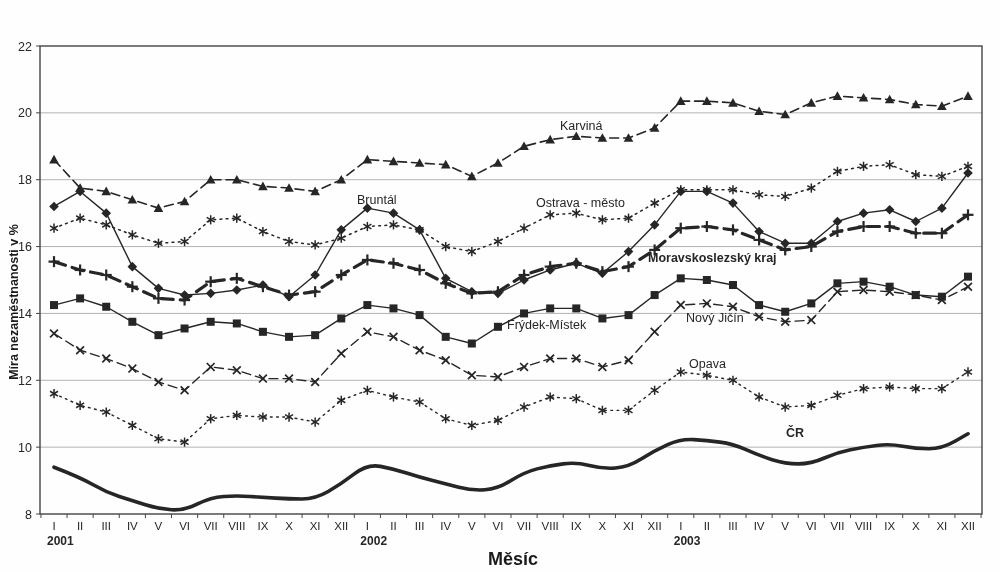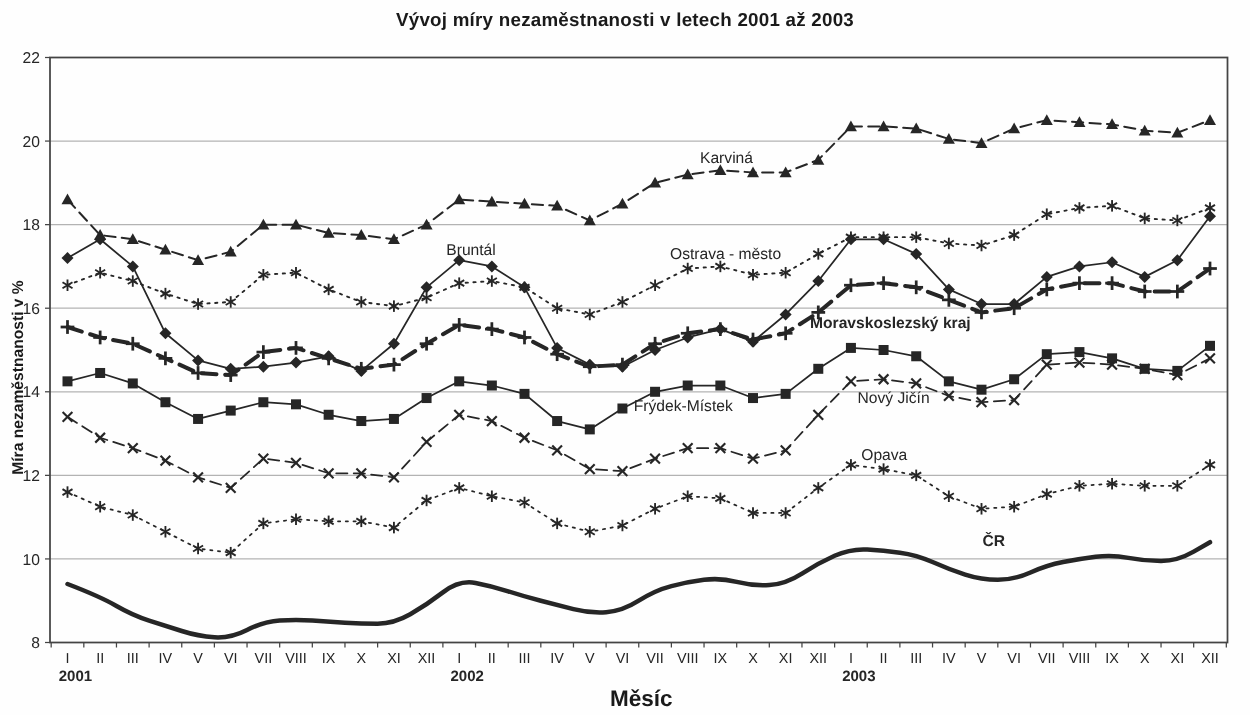--- a/index.html
+++ b/index.html
@@ -10,21 +10,20 @@
   #y-axis-title{position:absolute;left:-96px;top:295px;width:220px;text-align:center;
         transform:rotate(-90deg);transform-origin:center;font-size:12.5px;font-weight:bold;}
   #x-axis-title{position:absolute;left:463px;top:549px;width:100px;text-align:center;
         font-size:18px;font-weight:bold;}
   svg text{font-family:"Liberation Sans",sans-serif;}
 </style>
 </head>
 <body>
 
 <div id="page">
-  <div id="chart-title">Vývoj míry nezaměstnanosti v letech 2001 až 2003</div>
   <div id="y-axis-title">Míra nezaměstnanosti v %</div>
   <svg id="chart-svg" width="1000" height="572" viewBox="0 0 1000 572">
       <g>
         <line x1="36" y1="514" x2="40" y2="514" stroke="#444444" stroke-width="1"></line>
         <line x1="40" y1="447.14285714285717" x2="982" y2="447.14285714285717" stroke="#b3b3b3" stroke-width="1"></line>
         <line x1="36" y1="447.14285714285717" x2="40" y2="447.14285714285717" stroke="#444444" stroke-width="1"></line>
         <line x1="40" y1="380.2857142857143" x2="982" y2="380.2857142857143" stroke="#b3b3b3" stroke-width="1"></line>
         <line x1="36" y1="380.2857142857143" x2="40" y2="380.2857142857143" stroke="#444444" stroke-width="1"></line>
         <line x1="40" y1="313.42857142857144" x2="982" y2="313.42857142857144" stroke="#b3b3b3" stroke-width="1"></line>
         <line x1="36" y1="313.42857142857144" x2="40" y2="313.42857142857144" stroke="#444444" stroke-width="1"></line>

